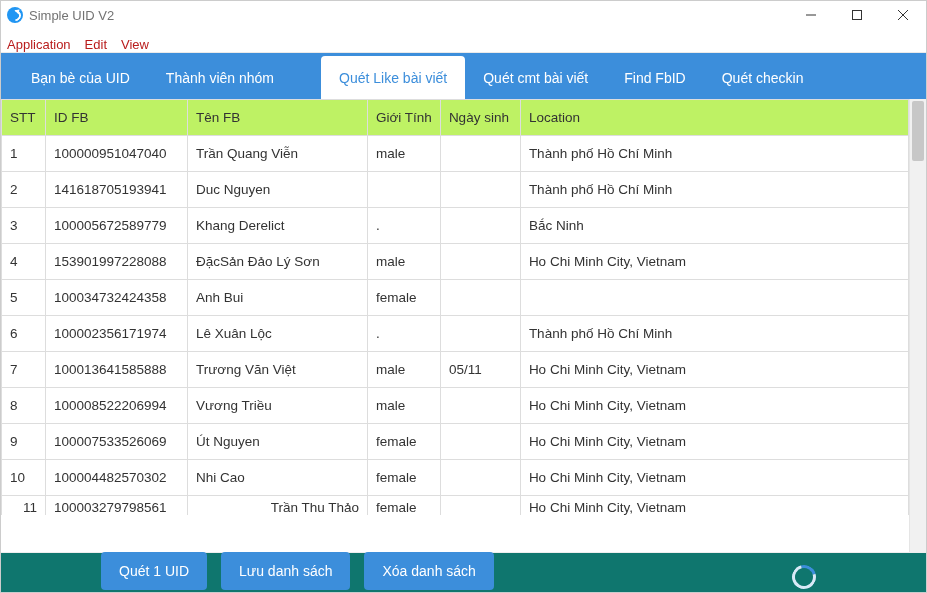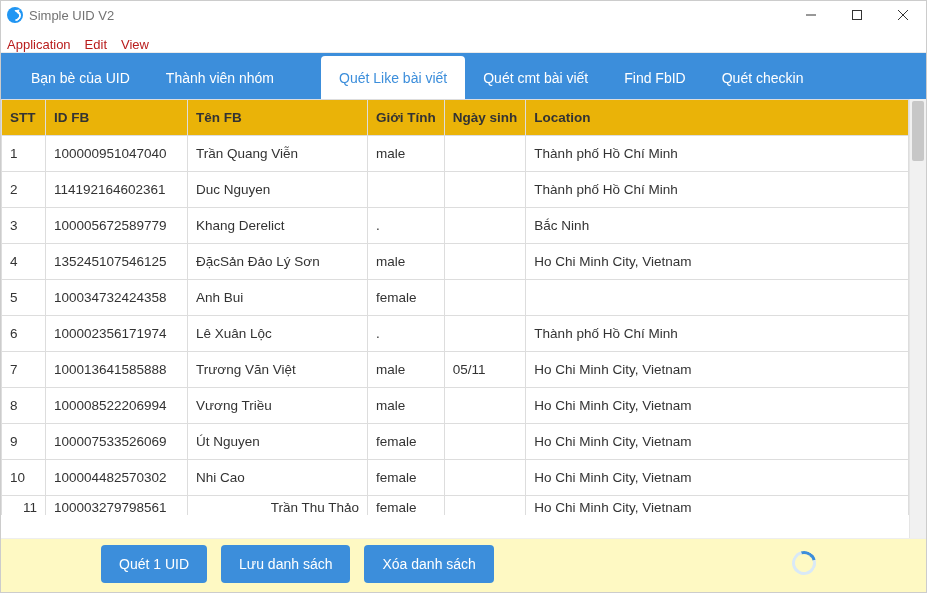--- a/index.html
+++ b/index.html
@@ -16,29 +16,29 @@
   .winbtns .wb svg { display:block; }
   .menubar { height:24px; display:flex; align-items:flex-end; gap:14px; padding:0 6px; background:#fff; color:#b91c1c; border-bottom:1px solid #eaeaea;}
   .menubar .mitem { cursor:default; }
   .tabs { background:#3c8edb; display:flex; padding:0 12px; height:46px; align-items:flex-end; }
   .tabs .tab { color:#fff; padding:14px 18px 13px 18px; font-size:14px; cursor:default; white-space:nowrap; }
   .tabs .tab.active { background:#fff; color:#3c8edb; border-top-left-radius:4px; border-top-right-radius:4px;margin-left:29px; }
   .content { flex:1 1 auto; display:flex; overflow:hidden; position:relative; }
   .tablewrap { flex:1 1 auto; overflow:hidden; }
   table { border-collapse:collapse; width:100%; }
   th, td { border:1px solid #ddd; padding:10px 8px; text-align:left; font-size:13.5px; white-space:nowrap; }
-  th { font-weight:700; background:#eab308;}
+  th { font-weight:400; background:#bef264;}
   td.stt, th.stt { width:44px; }
   td.idfb, th.idfb { width:142px; }
   td.ten, th.ten { width:180px; }
   td.gt, th.gt { width:72px; }
   td.ns, th.ns { width:80px; }
   .vscroll { width:17px; background:#f1f1f1; border-left:1px solid #e5e5e5; position:relative; }
   .vscroll .thumb { position:absolute; top:2px; left:2px; right:2px; height:60px; background:#c7c7c7; border-radius:2px; }
-  .footer { height:54px; background:#fef9c3; display:flex; align-items:center; padding:0 20px 4px 100px; gap:14px; position:relative; border-top:1px solid #eee;}
+  .footer { height:40px; background:#0f766e; display:flex; align-items:center; padding:0 20px 4px 100px; gap:14px; position:relative; border-top:1px solid #eee;}
   .btn { background:#3c8edb; color:#fff; border:none; border-radius:4px; padding:11px 18px; font-size:14px; cursor:default; }
   .spinner { position:absolute; right:110px; top:12px; width:24px; height:24px; border:3px solid #d9e9f7; border-top-color:#3c8edb; border-radius:50%; transform:rotate(30deg); }
   tbody tr:last-child td { overflow:hidden; }
 </style>
 </head>
 <body>
 
 <div class="window">
 
   <div class="titlebar">
@@ -97,37 +97,37 @@
             <tr>
               <td class="stt">1</td>
               <td class="idfb">100000951047040</td>
               <td class="ten">Trần Quang Viễn</td>
               <td class="gt">male</td>
               <td class="ns"></td>
               <td>Thành phố Hồ Chí Minh</td>
             </tr>
             <tr>
               <td class="stt">2</td>
-              <td class="idfb">114192164602361</td>
+              <td class="idfb">141618705193941</td>
               <td class="ten">Duc Nguyen</td>
               <td class="gt"></td>
               <td class="ns"></td>
               <td>Thành phố Hồ Chí Minh</td>
             </tr>
             <tr>
               <td class="stt">3</td>
               <td class="idfb">100005672589779</td>
               <td class="ten">Khang Derelict</td>
               <td class="gt">.</td>
               <td class="ns"></td>
               <td>Bắc Ninh</td>
             </tr>
             <tr>
               <td class="stt">4</td>
-              <td class="idfb">135245107546125</td>
+              <td class="idfb">153901997228088</td>
               <td class="ten">ĐặcSản Đảo Lý Sơn</td>
               <td class="gt">male</td>
               <td class="ns"></td>
               <td>Ho Chi Minh City, Vietnam</td>
             </tr>
             <tr>
               <td class="stt">5</td>
               <td class="idfb">100034732424358</td>
               <td class="ten">Anh Bui</td>
               <td class="gt">female</td>

